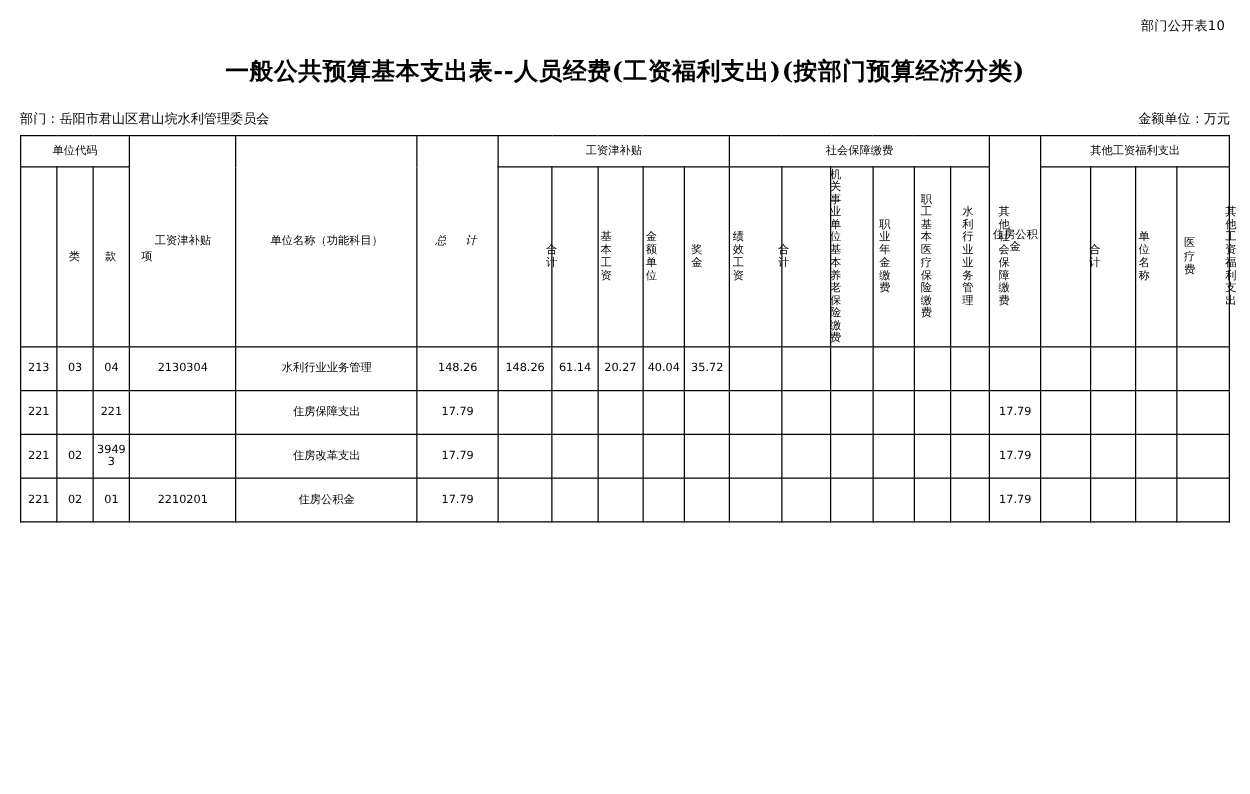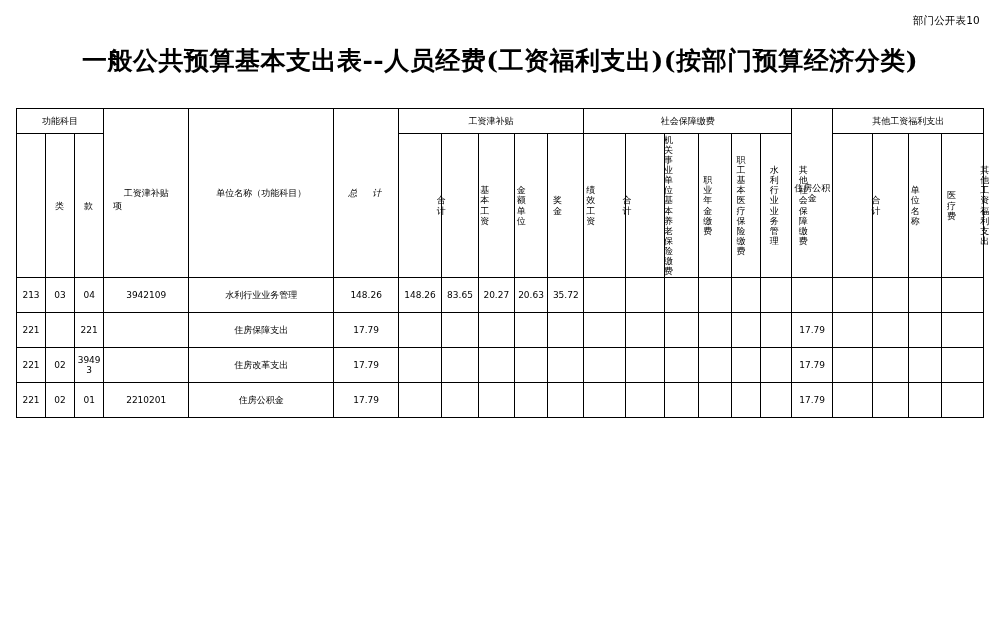--- a/index.html
+++ b/index.html
@@ -27,21 +27,21 @@
     font-size: 10.5px;
     font-family: "DejaVu Sans", "Liberation Sans", sans-serif;
     letter-spacing: 0.2px;
   }
   .doc-title {
     position: absolute;
     top: 44px;
     left: 0;
     width: 1000px;
     text-align: center;
-    font-size: 25px;
+    font-size: 19px;
     font-weight: bold;
     font-family: "DejaVu Serif", "Liberation Serif", serif;
     letter-spacing: 0.5px;
   }
   .meta-row {
     position: absolute;
     top: 88px;
     left: 16px;
     width: 968px;
     font-size: 10.5px;
@@ -113,20 +113,24 @@
 </style>
 </head>
 <body>
 
 <div class="page">
 
   <div class="form-no">部门公开表10</div>
 
   <div class="doc-title">一般公共预算基本支出表--人员经费(工资福利支出)(按部门预算经济分类)</div>
 
+  <div class="meta-row">
+    <span class="dept"><span>部门：</span><span>岳阳市君山区君山垸水利管理委员会</span></span>
+    <span class="unit">金额单位：万元</span>
+  </div>
 
   <table class="main">
     <colgroup>
       <col style="width:28px">
       <col style="width:28px">
       <col style="width:28px">
       <col style="width:82px">
       <col style="width:140px">
       <col style="width:62px">
       <col style="width:42px">
@@ -141,21 +145,21 @@
       <col style="width:28px">
       <col style="width:30px">
       <col style="width:40px">
       <col style="width:38px">
       <col style="width:35px">
       <col style="width:32px">
       <col style="width:40px">
     </colgroup>
     <thead>
       <tr>
-        <th class="grp" colspan="3">功能科目</th>
+        <th class="grp" colspan="3">单位代码</th>
         <th rowspan="2">工资津补贴</th>
         <th rowspan="2">单位名称（功能科目）</th>
         <th rowspan="2" class="spaced">总　计</th>
         <th class="grp" colspan="5">工资津补贴</th>
         <th class="grp" colspan="6">社会保障缴费</th>
         <th rowspan="2">住房公积金</th>
         <th class="grp" colspan="4">其他工资福利支出</th>
       </tr>
       <tr>
         <th class="sub">类</th>
@@ -176,27 +180,27 @@
         <th class="sub vert">单位名称</th>
         <th class="sub">医疗费</th>
         <th class="sub vert">其他工资福利支出</th>
       </tr>
     </thead>
     <tbody>
       <tr>
         <td class="body">213</td>
         <td class="body">03</td>
         <td class="body">04</td>
-        <td class="body code">3942109</td>
+        <td class="body code">2130304</td>
         <td class="body name">水利行业业务管理</td>
         <td class="body num">148.26</td>
         <td class="body num">148.26</td>
-        <td class="body num">83.65</td>
+        <td class="body num">61.14</td>
         <td class="body num">20.27</td>
-        <td class="body num">20.63</td>
+        <td class="body num">40.04</td>
         <td class="body num">35.72</td>
         <td class="body num"></td>
         <td class="body num"></td>
         <td class="body num"></td>
         <td class="body num"></td>
         <td class="body num"></td>
         <td class="body num"></td>
         <td class="body num"></td>
         <td class="body num"></td>
         <td class="body num"></td>

